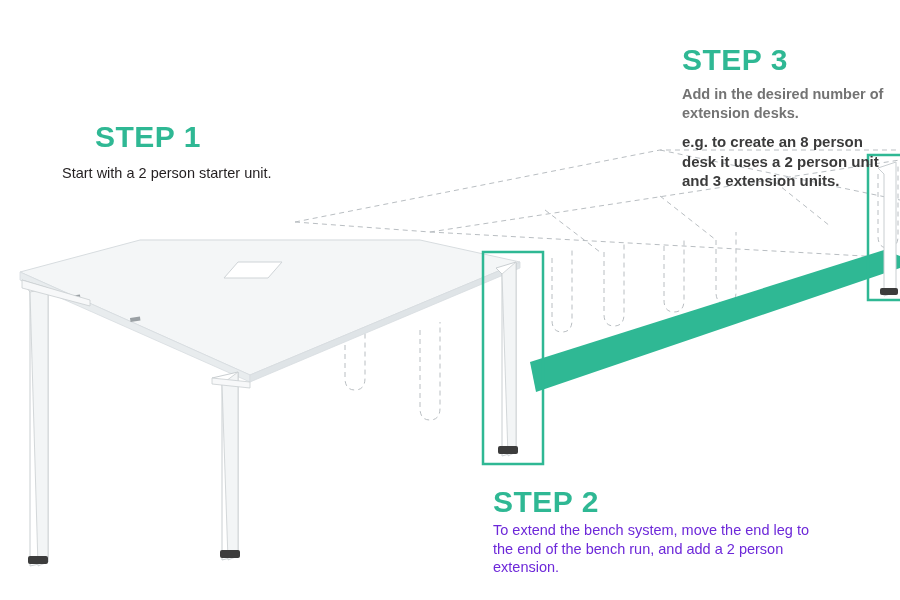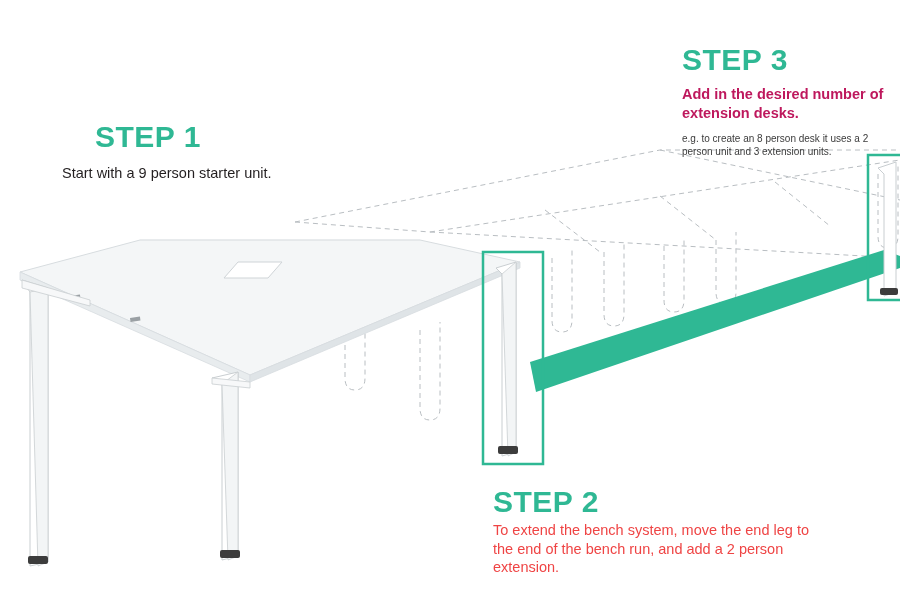--- a/index.html
+++ b/index.html
@@ -43,27 +43,27 @@
   }
 
   
   #step1 { left: 62px; top: 122px; width: 300px; }
   #step1 .step-title { font-size: 30px; color: #2fb894; margin-bottom: 12px; margin-left: 33px; }
   #step1 .step-body { font-size: 14.5px; color: #231f20; }
 
   
   #step2 { left: 493px; top: 487px; width: 330px; }
   #step2 .step-title { font-size: 30px; color: #2fb894; margin-bottom: 4px; }
-  #step2 .step-body { font-size: 14.5px; color: #ef4444; }
+  #step2 .step-body { font-size: 14.5px; color: #6d28d9; }
 
   
   #step3 { left: 682px; top: 6px; width: 214px; margin-top: 39px; }
   #step3 .step-title { font-size: 30px; color: #2fb894; margin-bottom: 10px; }
-  #step3 .step-body { font-size: 14.5px; color: #be185d; font-weight: bold; margin-bottom: 10px; }
-  #step3 .step-note { font-size: 10px; color: #3b3b3b; }
+  #step3 .step-body { font-size: 14.5px; color: #737373; font-weight: bold; margin-bottom: 10px; }
+  #step3 .step-note { font-size: 15px; color: #3b3b3b; font-weight: bold; }
 </style>
 </head>
 <body>
 
 <div id="stage">
 
   <svg class="diagram" viewBox="0 0 900 600">
 
     <g fill="none" stroke="#b9bec2" stroke-width="1" stroke-dasharray="5 4">
 
@@ -129,21 +129,21 @@
     <g>
       <rect x="868" y="155" width="40" height="145" fill="none" stroke="#2fb894" stroke-width="2.5"></rect>
       <path d="M878 168 L896 162 L896 292 L884 296 L884 174 Z" fill="#ffffff" stroke="#c9ced1" stroke-width="1"></path>
       <rect x="880" y="288" width="18" height="7" rx="2" fill="#3c3c3c"></rect>
     </g>
 
   </svg>
 
   <div class="step-block" id="step1">
     <div class="step-title">STEP 1</div>
-    <div class="step-body">Start with a 9 person starter unit.</div>
+    <div class="step-body">Start with a 2 person starter unit.</div>
   </div>
 
   <div class="step-block" id="step2">
     <div class="step-title">STEP 2</div>
     <div class="step-body">To extend the bench system, move the end leg to the end of the bench run, and add a 2 person extension.</div>
   </div>
 
   <div class="step-block" id="step3">
     <div class="step-title">STEP 3</div>
     <div class="step-body">Add in the desired number of extension desks.</div>

